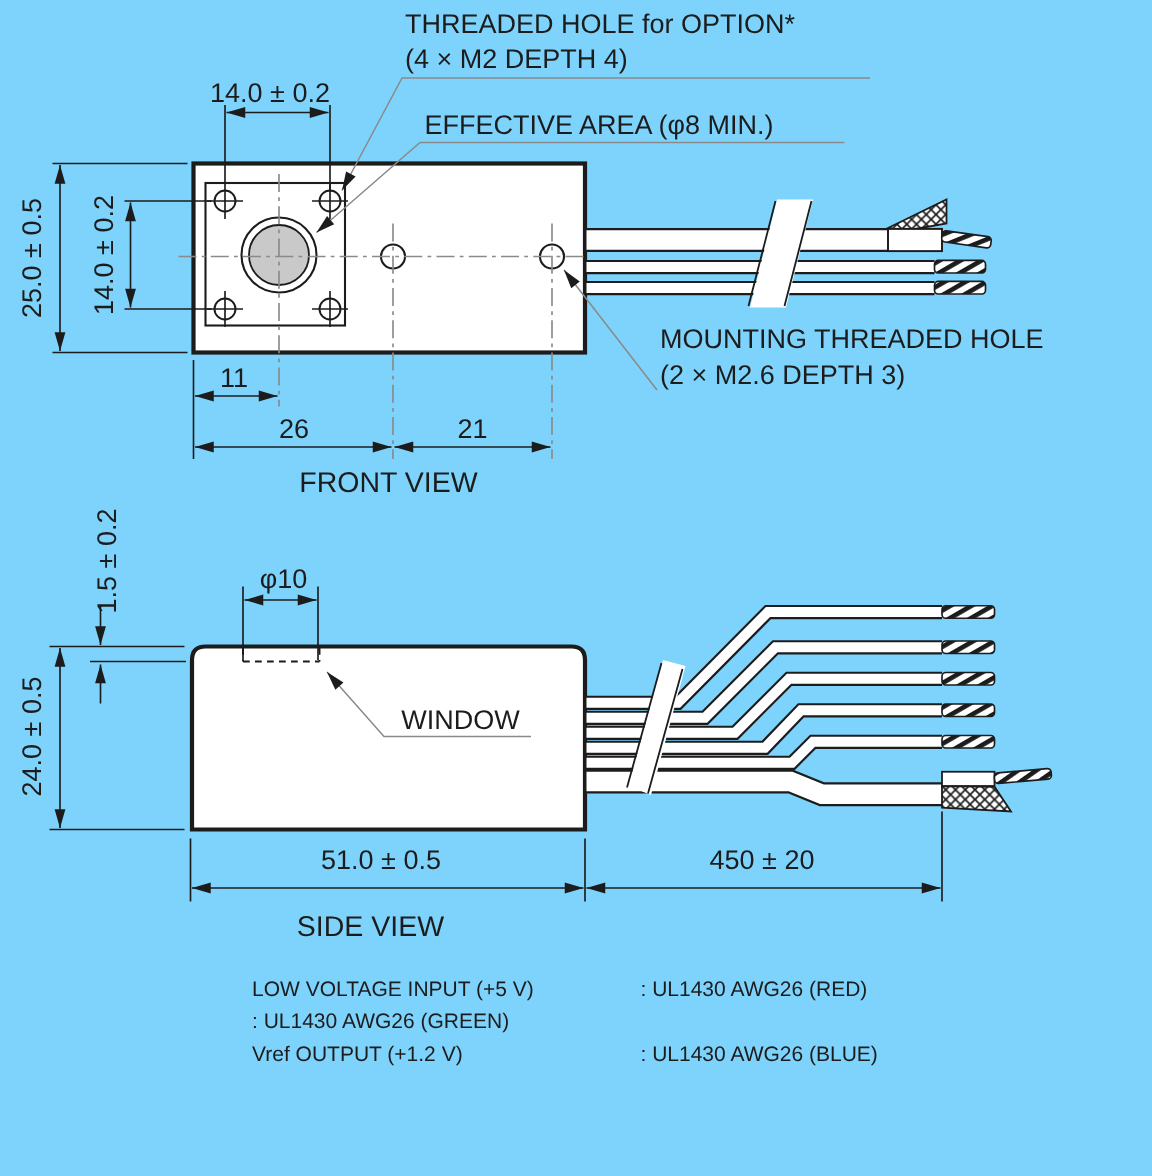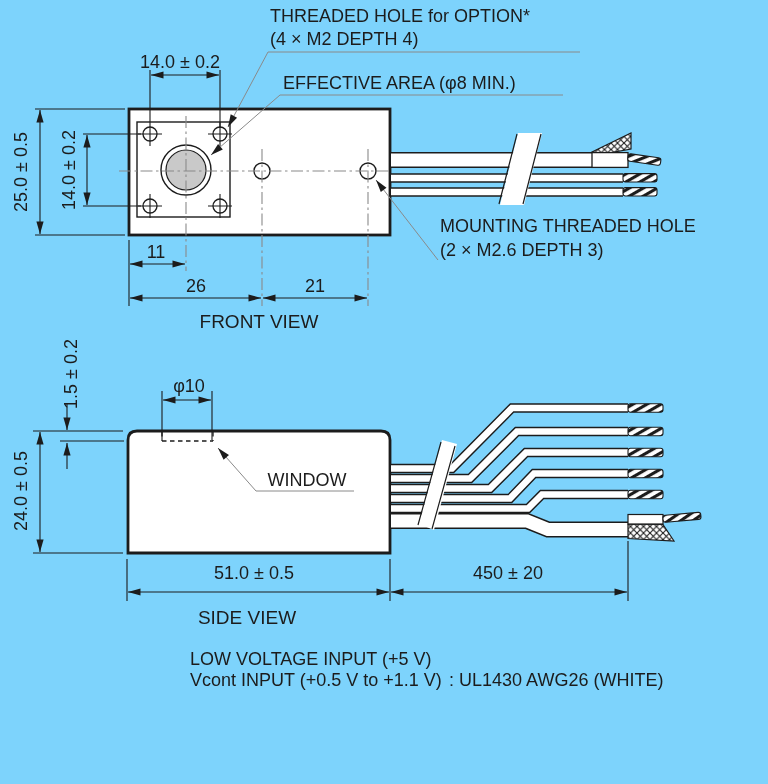--- a/index.html
+++ b/index.html
@@ -9,21 +9,21 @@
   }
   svg text{
     font-family:"Liberation Sans","DejaVu Sans",sans-serif;
     fill:#1c1c1c;
   }
   .dimtxt{font-size:18px;}
   .callout{font-size:18px;}
   .viewlbl{font-size:19px;}
   .wiretable{
     position:absolute;left:168px;top:649px;
-    font-size:18px;line-height:21.4px;white-space:nowrap;margin-left:22px;
+    font-size:14px;line-height:21.4px;white-space:nowrap;
   }
   .wirerow{display:flex;}
   .wlabel{width:259px;flex:0 0 259px;}
   .wvalue{}
 </style>
 </head>
 <body>
 
 <div class="canvas">
 
@@ -191,24 +191,26 @@
     <text class="dimtxt" x="254" y="579" text-anchor="middle">51.0 ± 0.5</text>
     <text class="dimtxt" x="508" y="579" text-anchor="middle">450 ± 20</text>
     <text class="viewlbl" x="247" y="624" text-anchor="middle">SIDE VIEW</text>
   </g>
 </svg>
 
 
 <div class="wiretable">
   <div class="wirerow">
     <span class="wlabel">LOW VOLTAGE INPUT (+5 V)</span>
-  </div>
-  <div class="wirerow">
-  </div>
-  <div class="wirerow">
-  </div>
-  <div class="wirerow">
-    <span class="wlabel">Vcont INPUT (+0.5 V to +1.1 V)</span>
-    <span class="wvalue">: UL1430 AWG26 (WHITE)</span>
+    <span class="wvalue">: UL1430 AWG26 (RED)</span>
+  </div>
+  <div class="wirerow">
+    <span class="wvalue">: UL1430 AWG26 (GREEN)</span>
+  </div>
+  <div class="wirerow">
+  </div>
+  <div class="wirerow">
+    <span class="wlabel">Vref OUTPUT (+1.2 V)</span>
+    <span class="wvalue">: UL1430 AWG26 (BLUE)</span>
   </div>
 </div>
 
 </div>
 
 </body></html>

